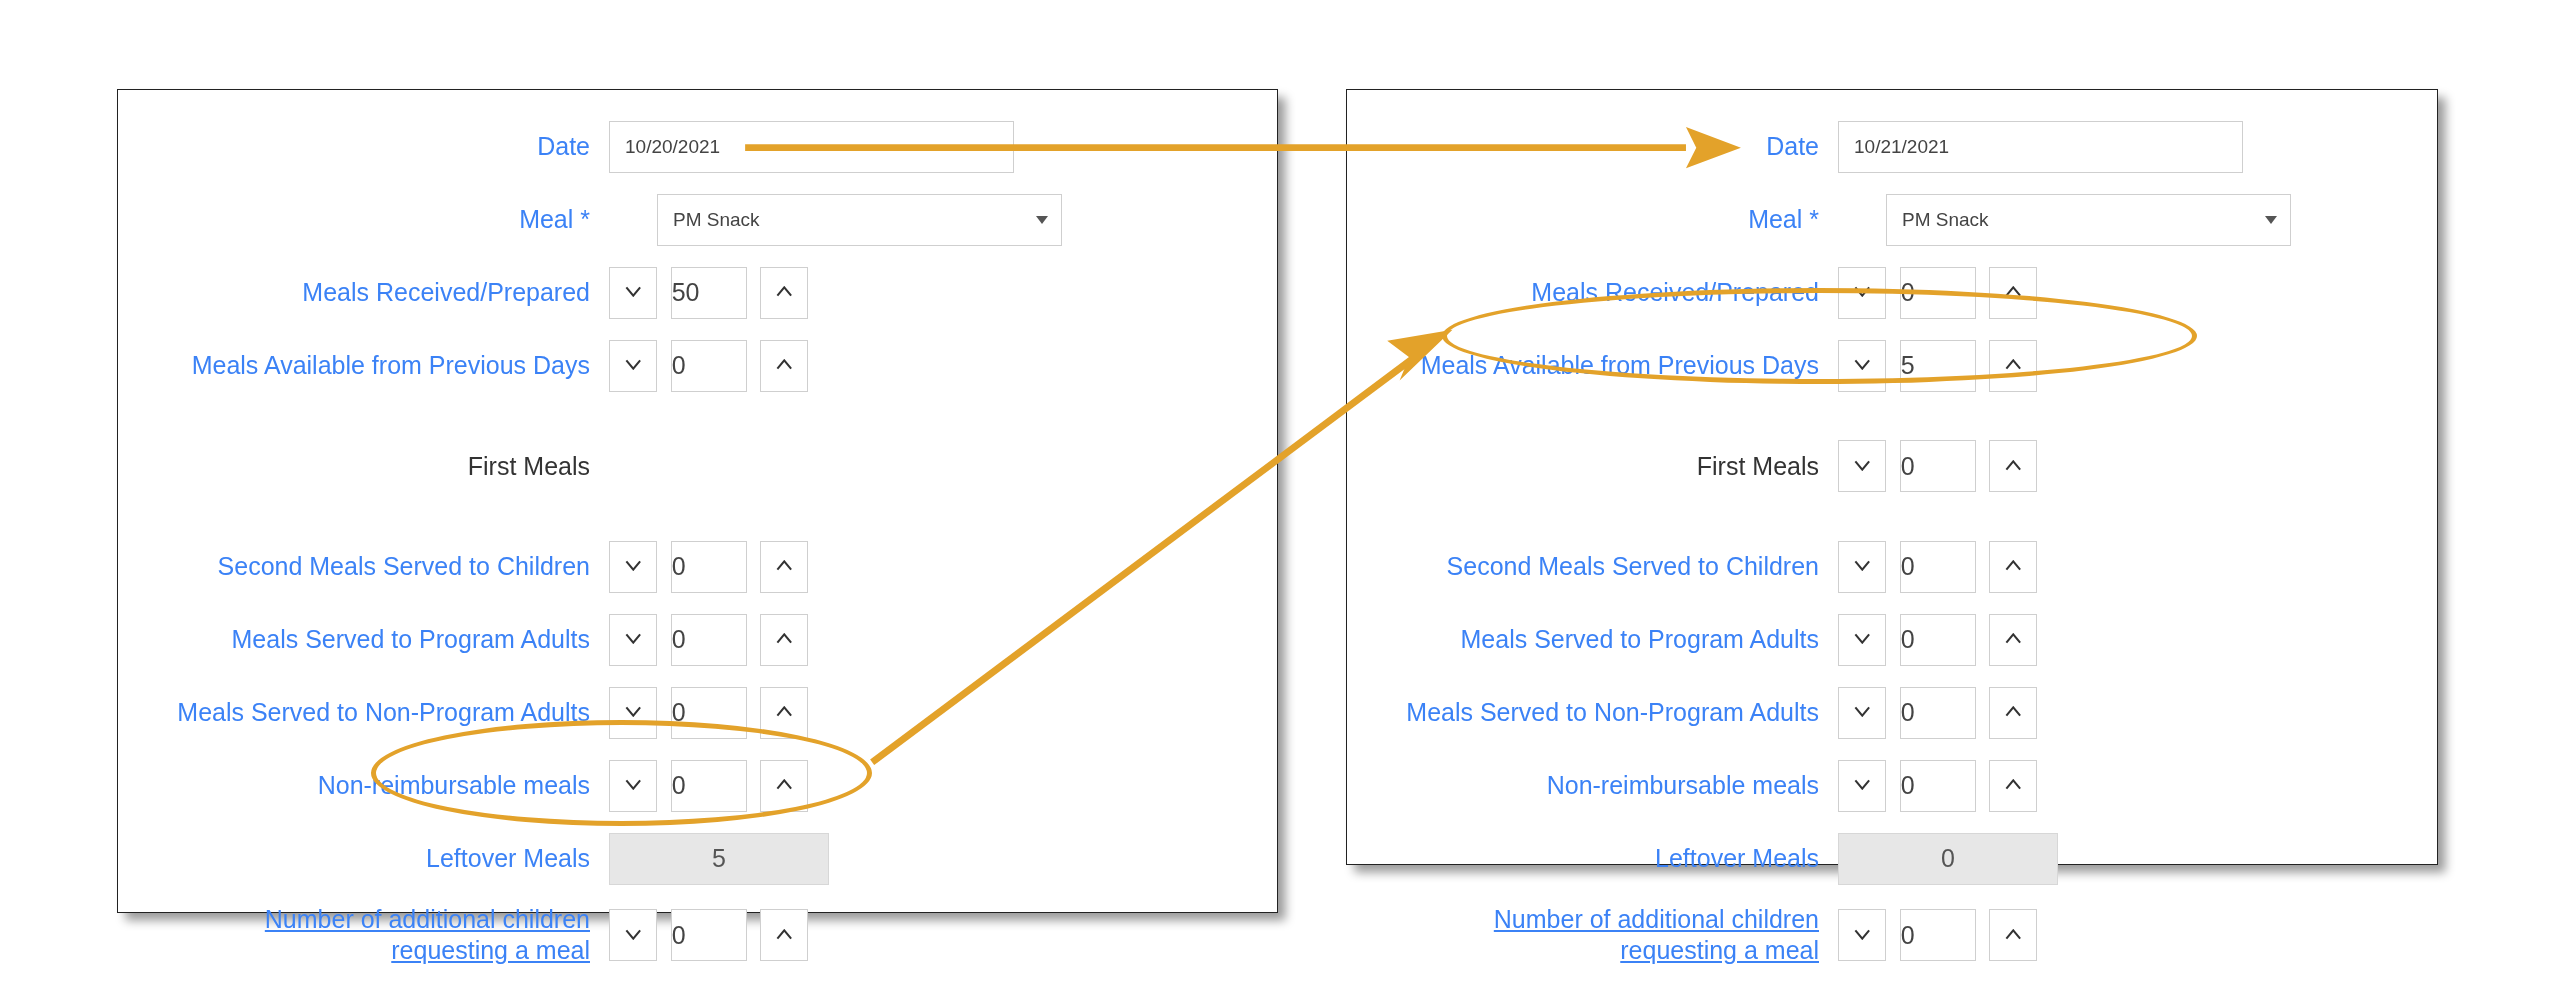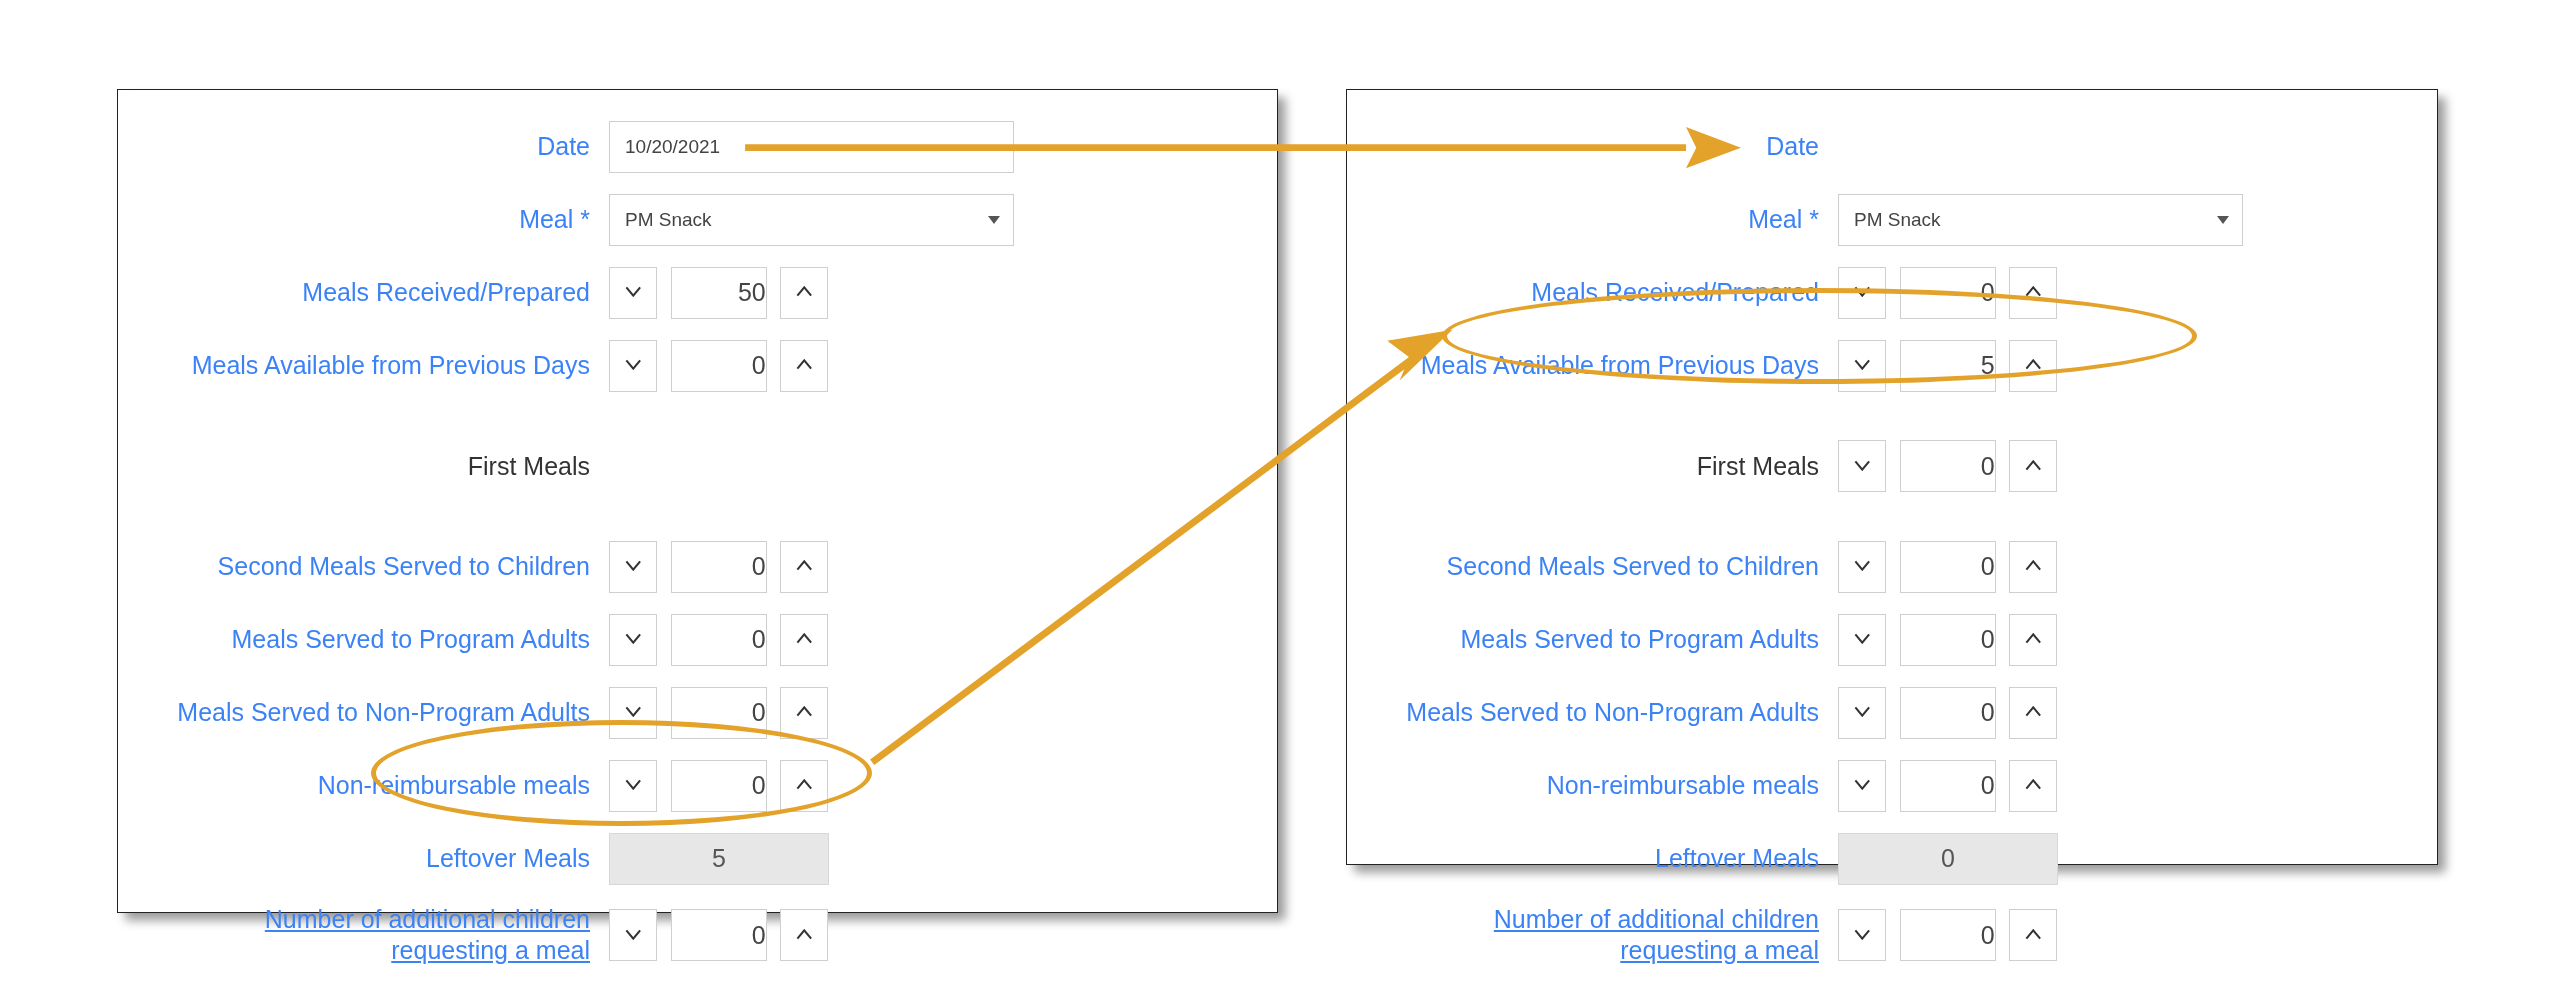--- a/index.html
+++ b/index.html
@@ -54,21 +54,21 @@
   background: #fff;
 }
 .date-input { width: 405px; height: 52px; }
 select.text-input {
   width: 405px; height: 52px;
   appearance: none;
   background: #fff;
   padding-right: 33px;
   position: relative;
 }
-.select-wrap { position: relative; display: inline-block; }
+.select-wrap { position: relative; display: inline-block; margin-left: 48px; }
 .select-wrap::after {
   content: "";
   position: absolute;
   right: 13.7px; top: 50%;
   transform: translateY(-50%);
   width: 0; height: 0;
   border-left: 6.9px solid transparent;
   border-right: 6.9px solid transparent;
   border-top: 8.2px solid #555;
   pointer-events: none;
@@ -77,23 +77,23 @@
   width: 48px; height: 52px;
   border: 0.7px solid #cfcfcf;
   background: #fff;
   display: flex;
   align-items: center;
   justify-content: center;
   cursor: pointer;
 }
 .step-btn svg { width: 16.5px; height: 11px; }
 .num-input {
-  width: 96px; height: 52px;
+  width: 76px; height: 52px;
   border: 0.7px solid #cfcfcf;
-  text-align: right;
+  text-align: left;
   font-size: 25px;
   color: #444;
 }
 .readonly-field {
   width: 220px; height: 52px;
   background: #e7e7e7;
   border: 0.7px solid #d7d7d7;
   display: flex;
   align-items: center;
   justify-content: center;
@@ -268,20 +268,23 @@
         </button>
     </div>
   </div>
 
 </div>
 
 <div class="panel right">
 
   <div class="row">
     <div class="label">Date</div>
+    <div class="controls">
+      <input class="text-input date-input" value="10/21/2021" style="">
+    </div>
   </div>
 
   <div class="row">
     <div class="label">Meal *</div>
     <div class="controls">
       <span class="select-wrap">
         <select class="text-input">
           <option>PM Snack</option>
         </select>
       </span>

